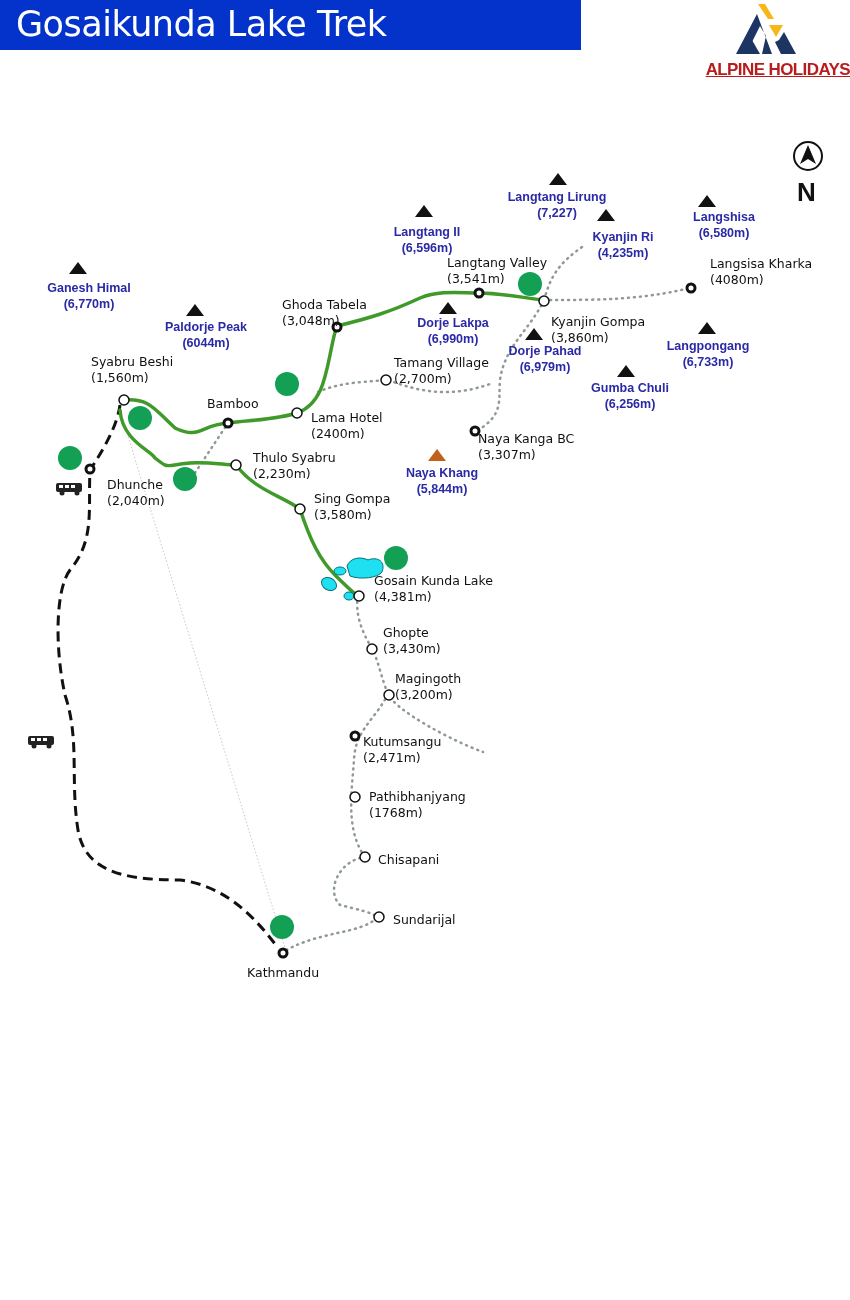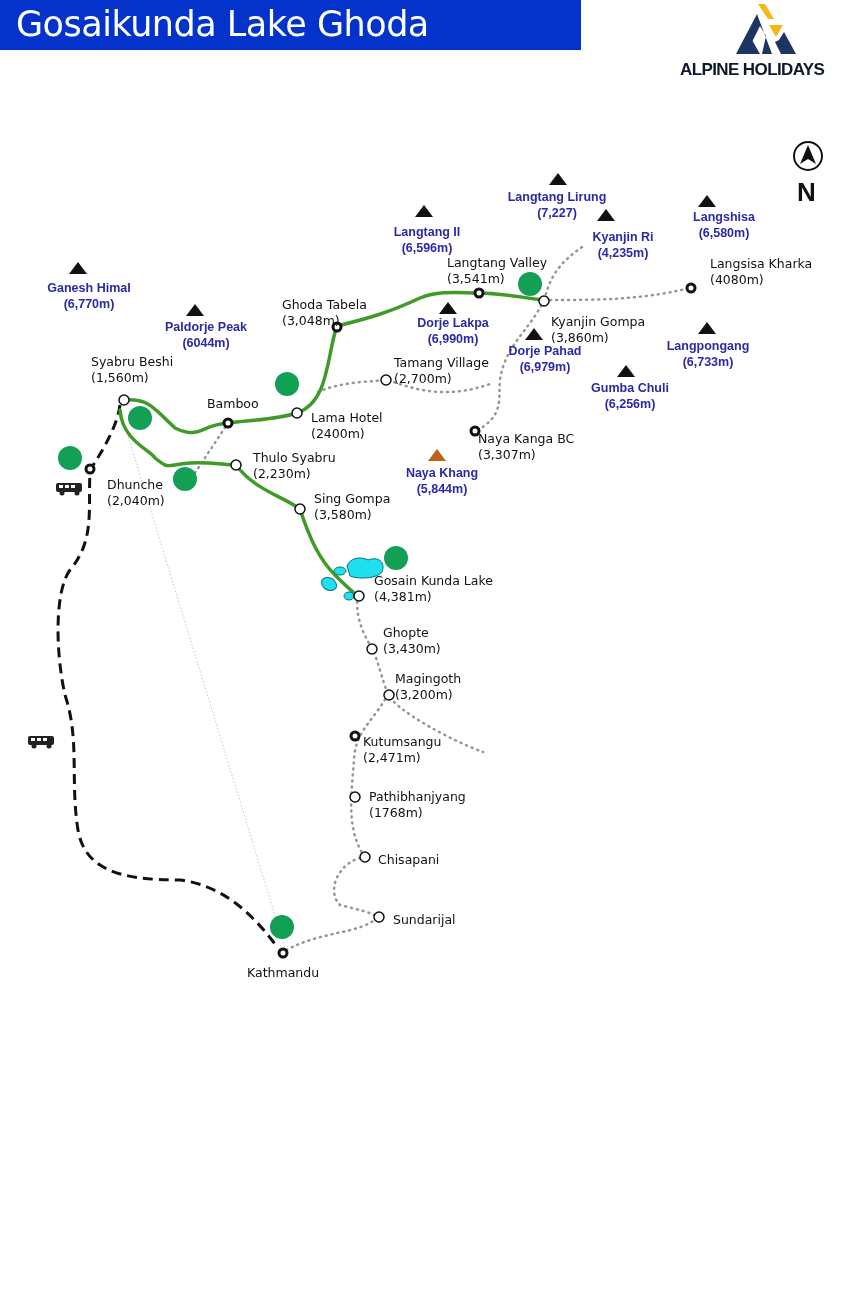--- a/index.html
+++ b/index.html
@@ -1,30 +1,30 @@
 <!DOCTYPE html>
 <html><head>
 <meta charset="utf-8">
 <style>
   html, body { margin:0; padding:0; background:#ffffff; }
   body { width:850px; height:1300px; position:relative; overflow:hidden; font-family:"DejaVu Sans", sans-serif; }
   .title-bar { position:absolute; left:0; top:0; width:581px; height:50px; background:#0433cc; }
   .title-text { position:absolute; left:16px; top:4px; color:#ffffff; font-family:"DejaVu Sans", sans-serif; font-size:35px; letter-spacing:-0.5px; white-space:nowrap; }
   .logo { position:absolute; left:680px; top:0; width:170px; height:82px; }
-  .logo-text { position:absolute; left:0; top:60px; width:170px; text-align:left; font-family:"Liberation Sans", sans-serif; font-weight:bold; font-size:17px; color:#0f172a; letter-spacing:-0.6px; white-space:nowrap; }
+  .logo-text { position:absolute; left:0; top:60px; width:170px; text-align:right; font-family:"Liberation Sans", sans-serif; font-weight:bold; font-size:17px; color:#b91c1c; letter-spacing:-0.6px; white-space:nowrap;text-decoration:underline; }
   svg.map { position:absolute; left:0; top:0; }
   .place { font-family:"DejaVu Sans", sans-serif; font-size:12.5px; fill:#111111; }
   .peak { font-family:"Liberation Sans", sans-serif; font-weight:bold; font-size:12.5px; fill:#2a2aa6; }
   .north { font-family:"Liberation Sans", sans-serif; font-weight:bold; font-size:26px; fill:#111111; }
 </style>
 </head>
 <body>
 
 <div class="title-bar">
-  <div class="title-text">Gosaikunda Lake Ghoda</div>
+  <div class="title-text">Gosaikunda Lake Trek</div>
 </div>
 
 <div class="logo">
   <svg width="170" height="60" viewBox="0 0 170 60">
     <polygon points="78,4 85,4 94,19 88,19" fill="#f5b818"></polygon>
     <polygon points="89,25 103,25 96,37" fill="#f5b818"></polygon>
     <polygon points="77,14 56,54 66,54 80,26 86,36 82,54 92,54" fill="#1c3563"></polygon>
     <polygon points="95,42 101,54 116,54 104,32 99,40" fill="#1c3563"></polygon>
     <polygon points="64,54 80,54 72,40" fill="#1c3563"></polygon>
   </svg>

